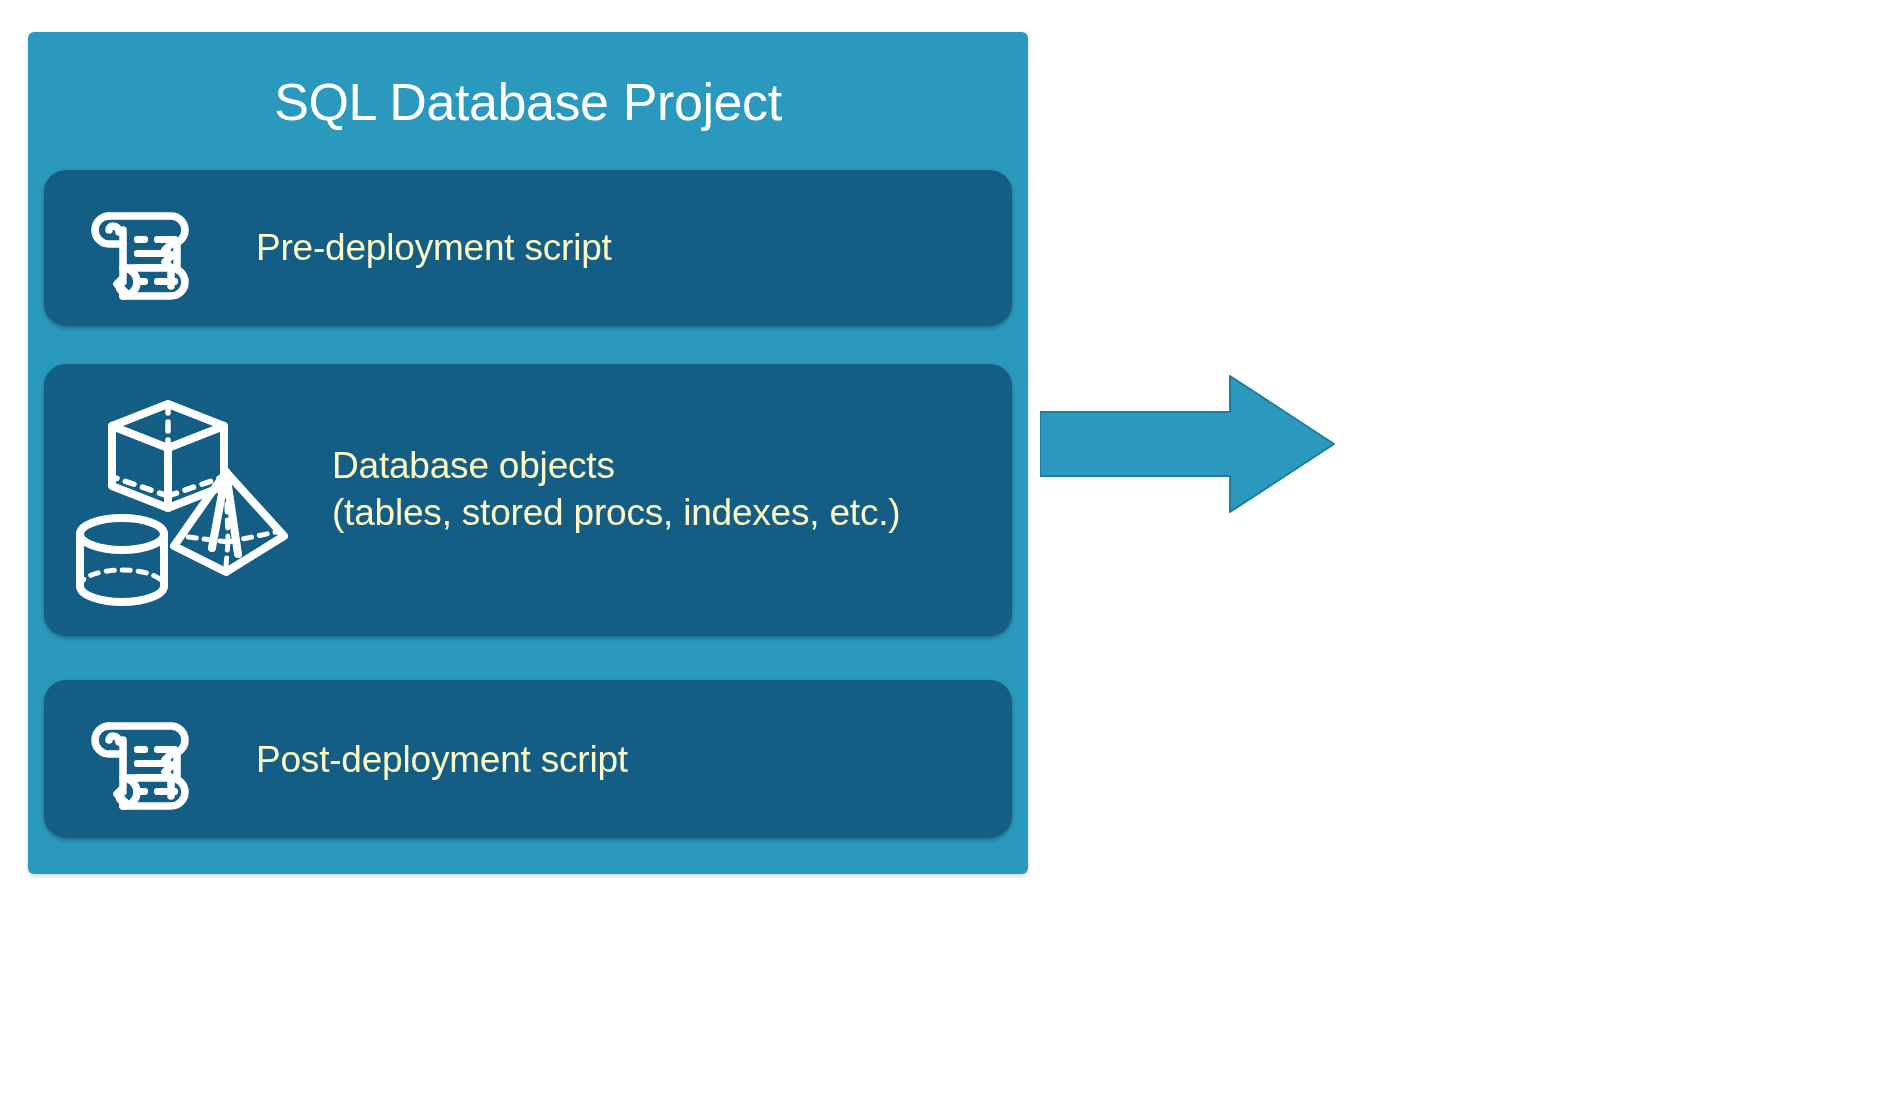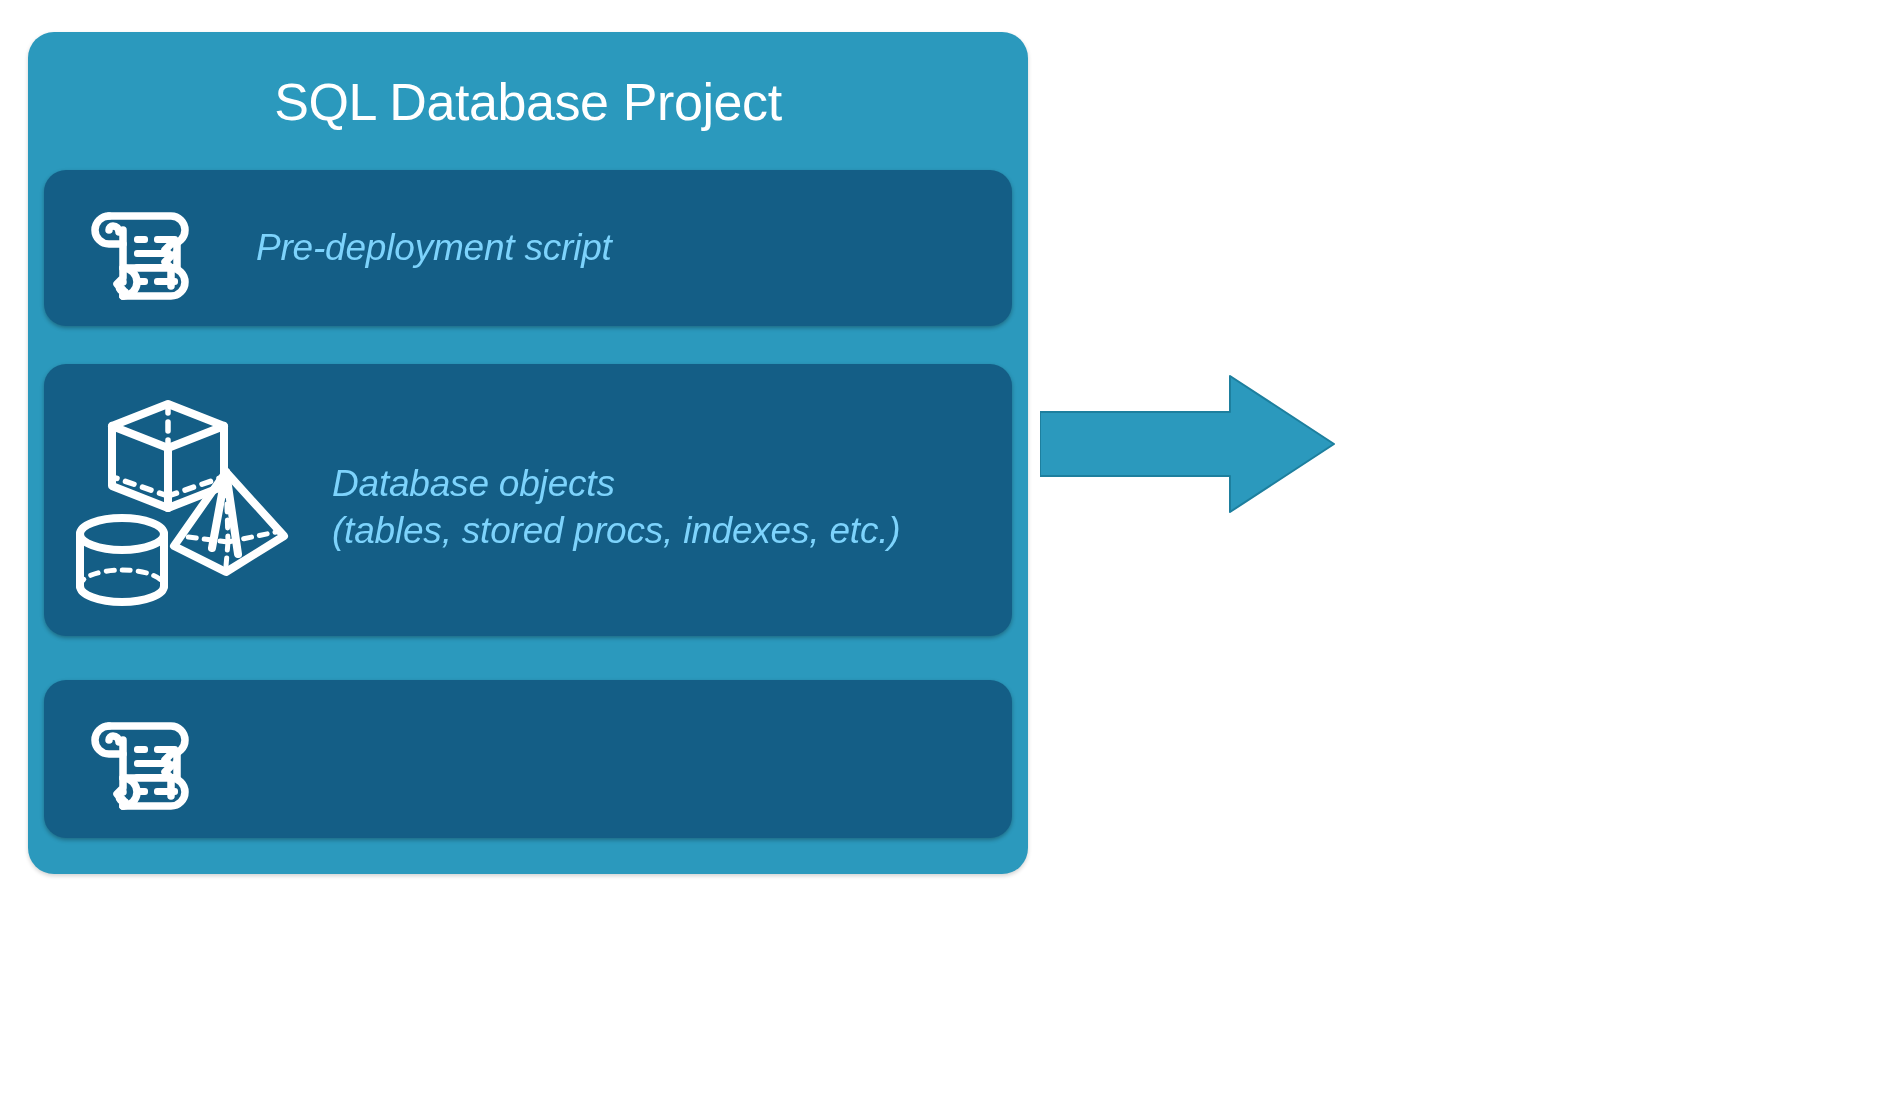--- a/index.html
+++ b/index.html
@@ -23,21 +23,21 @@
   }
 
   
   .project-card {
     position: absolute;
     left: 28px;
     top: 32px;
     width: 1000px;
     height: 842px;
     background: #2b99bd;
-    border-radius: 26px;
+    border-radius: 6px;
     box-sizing: border-box;
     box-shadow: 0 2px 4px rgba(0,0,0,0.18);
   }
 
   .project-title {
     position: absolute;
     left: 0;
     top: 44px;
     width: 1000px;
     text-align: center;
@@ -62,36 +62,35 @@
   .row-pre  { top: 138px; height: 156px; }
   .row-obj  { top: 332px; height: 272px; }
   .row-post { top: 648px; height: 158px; }
 
   .row-icon {
     position: absolute;
     display: block;
   }
   .row-label {
     position: absolute;
-    color: #7dd3fc;
+    color: #fef9c3;
     font-size: 37px;
     font-weight: 400;
     line-height: 1.28;
     letter-spacing: -0.2px;
     white-space: pre-line;
-    font-style: italic;
   }
 
   .icon-scroll-pre  { left: 32px; top: 22px; }
   .icon-scroll-post { left: 32px; top: 22px; }
   .label-pre  { left: 212px; top: 54px; }
   .label-post { left: 212px; top: 56px; }
 
   .icon-objects { left: 24px; top: 22px; }
-  .label-objects { left: 288px; top: 96px; }
+  .label-objects { left: 288px; top: 78px; }
 
   
   .build-arrow {
     position: absolute;
     left: 1040px;
     top: 372px;
     width: 296px;
     height: 144px;
   }
   .build-arrow-text {
@@ -239,20 +238,21 @@
           <rect x="58" y="44" width="14" height="7" rx="3"></rect>
           <rect x="78" y="44" width="24" height="7" rx="3"></rect>
           <rect x="58" y="58" width="34" height="7" rx="3"></rect>
           <rect x="96" y="58" width="8" height="7" rx="3"></rect>
           <rect x="58" y="72" width="44" height="7" rx="3"></rect>
           <rect x="58" y="86" width="14" height="7" rx="3"></rect>
           <rect x="78" y="86" width="24" height="7" rx="3"></rect>
         </g>
       </svg>
 
+      <div class="row-label label-post">Post-deployment script</div>
     </div>
 
   </div>
 
   <svg class="build-arrow" width="296" height="144" viewBox="0 0 296 144" aria-hidden="true">
     <path d="M0 40 L190 40 L190 4 L294 72 L190 140 L190 104 L0 104 Z" fill="#2b99bd" stroke="#1d7f9e" stroke-width="2" stroke-linejoin="round"></path>
   </svg>
 
 
 </div>

